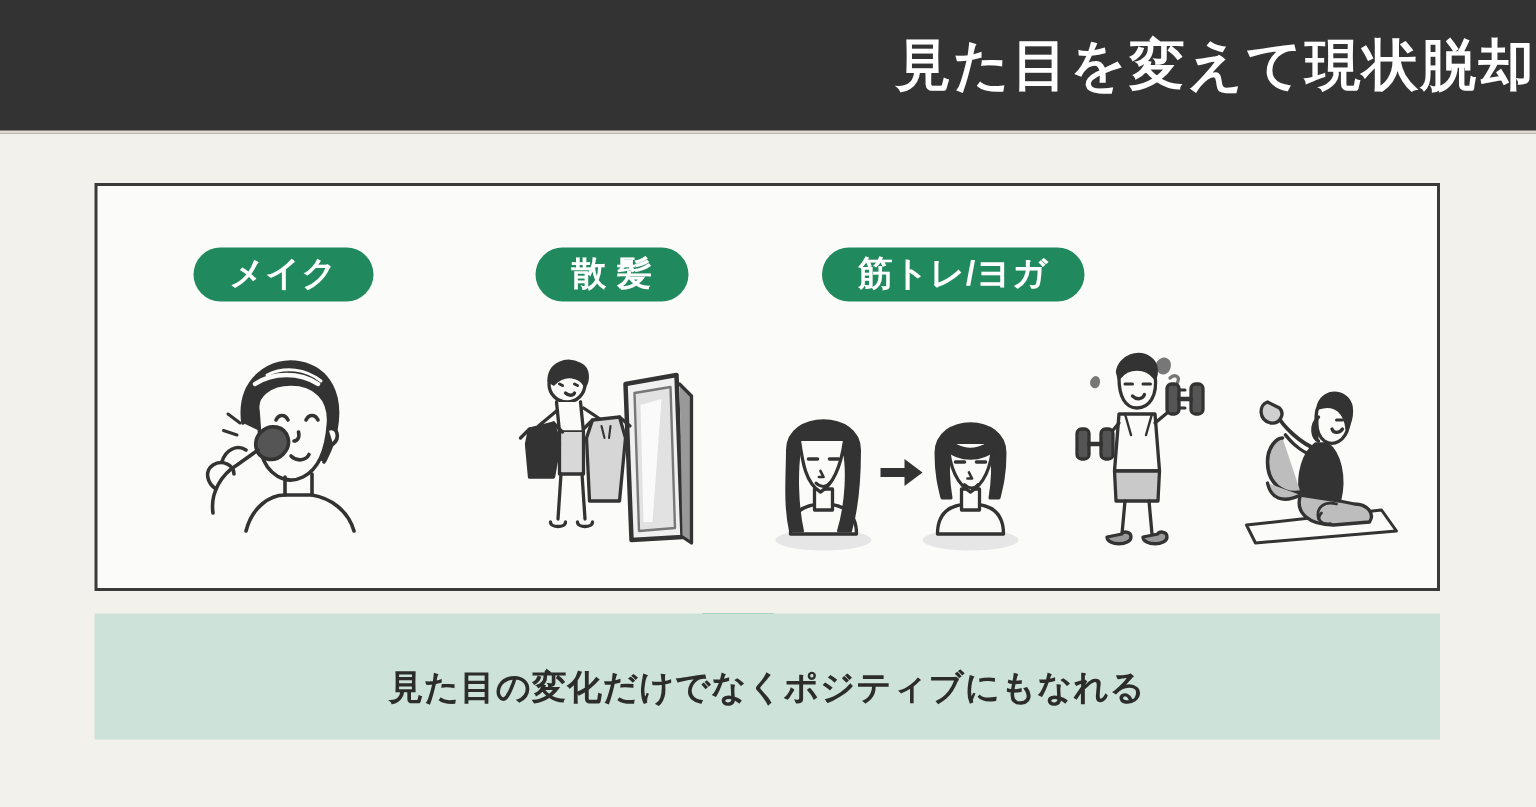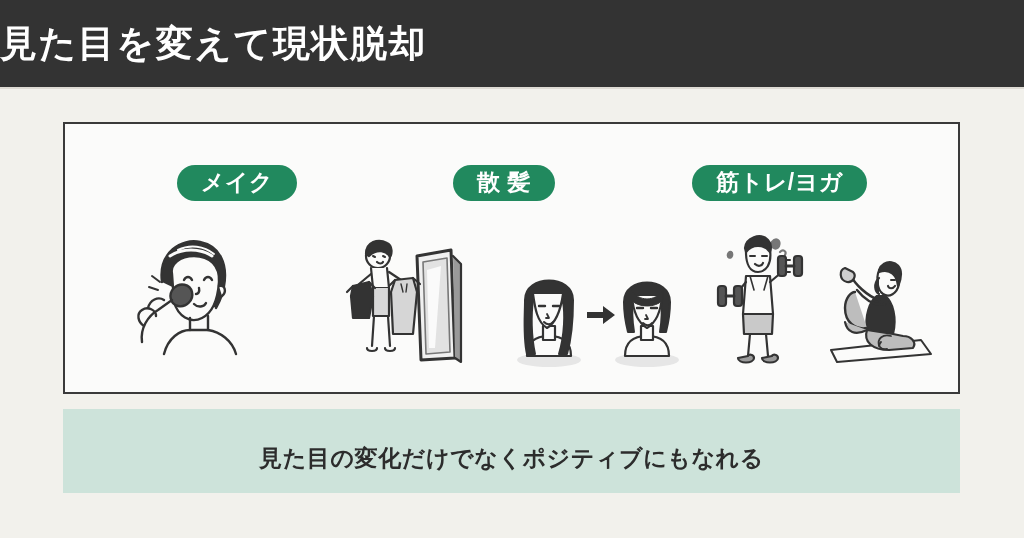--- a/index.html
+++ b/index.html
@@ -20,21 +20,21 @@
   .header-bar {
     position: absolute;
     left: 0;
     top: 0;
     width: 1024px;
     height: 89px;
     background: #333333;
     box-sizing: border-box;
     display: flex;
     align-items: center;
-    justify-content: flex-start;
+    justify-content: flex-end;
     border-bottom: 2px solid #dedbd4;
   }
   .header-title {
     color: #ffffff;
     font-size: 37px;
     font-weight: bold;
     letter-spacing: 1.5px;
     line-height: 1;
     white-space: nowrap;
   }
@@ -57,21 +57,20 @@
     top: 40px;
     width: 100%;
     height: 38px;
     display: flex;
     align-items: center;
   }
   .pill-slot {
     display: flex;
     align-items: center;
     justify-content: center;
-    margin-left: 48px;
   }
   .pill-slot.s1 { width: 248px; }
   .pill-slot.s2 { width: 190px; }
   .pill-slot.s3 { width: 190px; }
   .pill-slot.s4 { width: 265px; }
 
   .pill {
     background: #21895e;
     color: #ffffff;
     border-radius: 999px;

